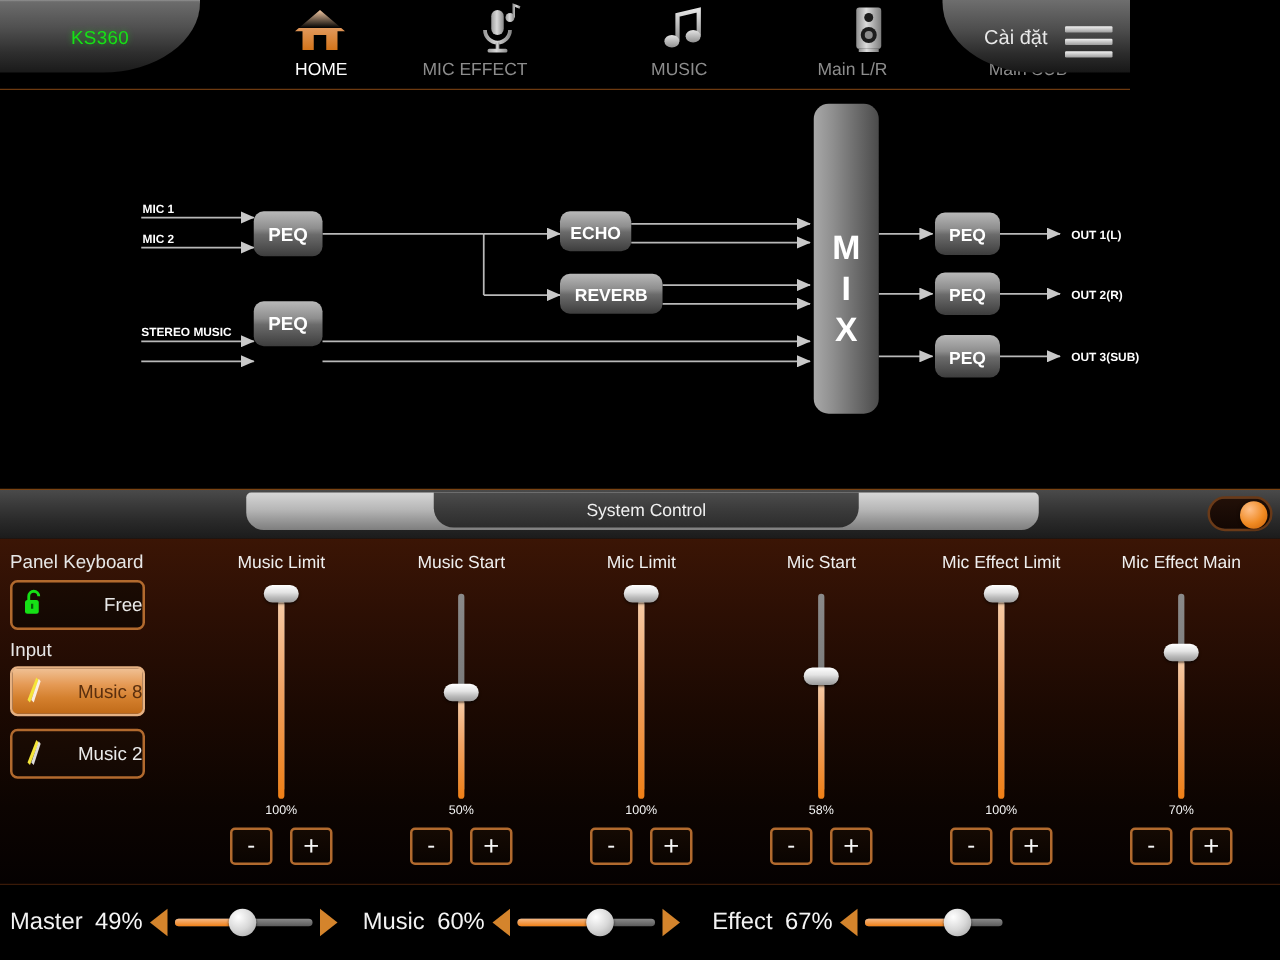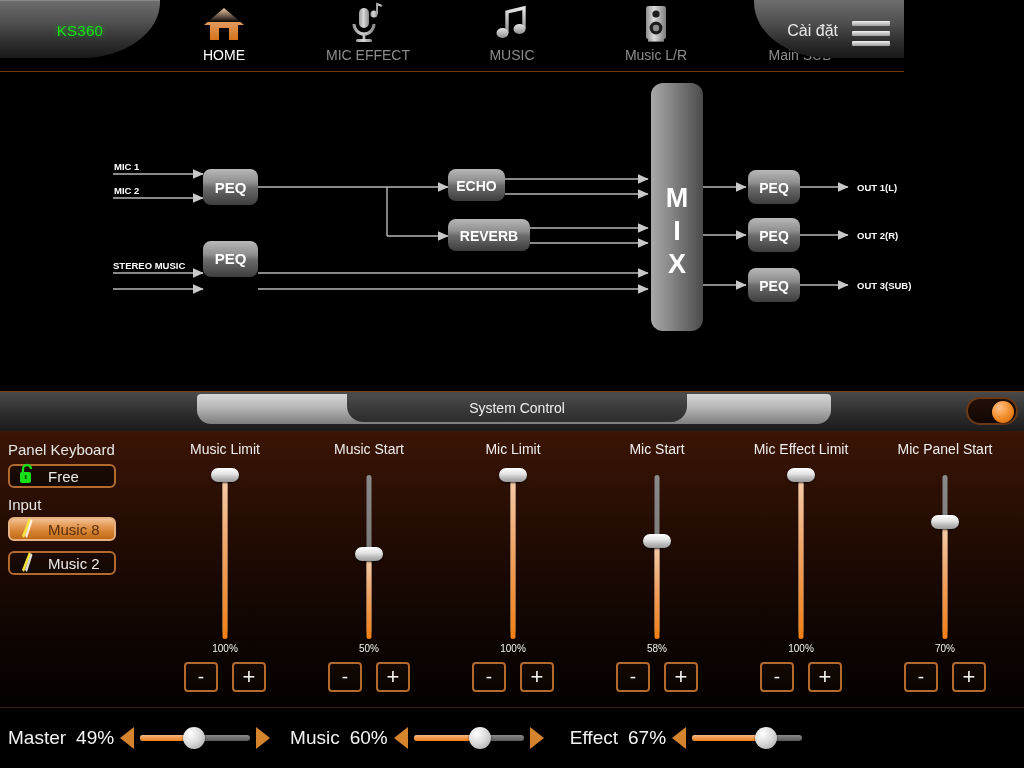--- a/index.html
+++ b/index.html
@@ -49,21 +49,21 @@
     display:block; width:100%; height:5px; margin-bottom:5px; border-radius:1px;
     background: linear-gradient(180deg,#f2f2f2,#9d9d9d);
   }
   .tabs {
     position:absolute; left:160px; top:0; width:700px; height:72px;
     display:flex; align-items:flex-start; justify-content:space-between;
     padding: 2px 6px 0 10px;
   }
   .tab {
     width:108px; height:70px; display:flex; flex-direction:column;
-    align-items:center; justify-content:flex-start; cursor:pointer;
+    align-items:flex-end; justify-content:flex-start; cursor:pointer;
   }
   .tab .ticon { height:44px; display:flex; align-items:center; justify-content:center; }
   .tab .tlabel { font-size:14px; color:#8d8d8d; margin-top:1px; white-space:nowrap;}
   .tab.active .tlabel { color:#ffffff; }
 
   
   .diagram {
     position:absolute; left:0; top:73px; width:944px; height:318px;
     background:#000;
   }
@@ -103,23 +103,24 @@
   
   .panel {
     position:absolute; left:0; top:431px; width:1024px; height:277px;
     background: linear-gradient(180deg,#3b1505 0%, #2c0f04 22%, #1b0902 50%, #0c0401 78%, #050101 100%);
     border-bottom:1px solid #3a1a08;
   }
   
   .leftcol { position:absolute; left:8px; top:10px; width:130px; }
   .col-title { color:#e7e7e7; font-size:15px; margin-bottom:6px; }
   .pill {
-    width:108px; height:24px; border-radius:6px; border:2px solid #b26a2e;
+    width:108px; height:40px; border-radius:6px; border:2px solid #b26a2e;
     display:flex; align-items:center; padding-left:8px; cursor:pointer;
     background: linear-gradient(180deg,#1b0b03 0%, #130803 100%);
+    justify-content: space-between;
   }
   .pill .plabel { color:#eaeaea; font-size:15px; margin-left:12px; }
   .pill.selected {
     background: linear-gradient(180deg,#f0c093 0%, #e59a55 35%, #d4802e 65%, #c06a18 100%);
     border:2px solid #e5b183;
   }
   .pill.selected .plabel { color:#5a2f0e; }
   .subtitle { color:#e7e7e7; font-size:15px; margin:8px 0 4px 0; }
 
   
@@ -263,21 +264,21 @@
               <stop offset="100%" stop-color="#7d7d7d"></stop>
             </linearGradient>
               </defs>
             <rect x="5" y="3" width="20" height="33" rx="2.5" fill="url(#gSpk)"></rect>
             <circle cx="15" cy="11" r="3.6" fill="#1c1c1c"></circle>
             <circle cx="15" cy="25" r="6.4" fill="#1c1c1c"></circle>
             <circle cx="15" cy="25" r="3.2" fill="#8d8d8d"></circle>
             <rect x="7" y="36" width="16" height="2.6" fill="url(#gSpk)"></rect>
           </svg>
         </span>
-        <span class="tlabel">Music L/R</span>
+        <span class="tlabel">Main L/R</span>
       </div>
 
       <div class="tab">
         <span class="ticon">
           <svg width="30" height="42" viewBox="0 0 30 42">
             <rect x="5" y="3" width="20" height="33" rx="2.5" fill="url(#gSpk)"></rect>
             <circle cx="15" cy="11" r="3.6" fill="#1c1c1c"></circle>
             <circle cx="15" cy="25" r="6.4" fill="#1c1c1c"></circle>
             <circle cx="15" cy="25" r="3.2" fill="#8d8d8d"></circle>
             <rect x="7" y="36" width="16" height="2.6" fill="url(#gSpk)"></rect>
@@ -514,21 +515,21 @@
         <div class="sl-thumb" style="top: 8px;"></div>
       </div>
       <div class="sl-value">100%</div>
       <div class="sl-btns">
         <div class="sl-btn">-</div>
         <div class="sl-btn plus">+</div>
       </div>
     </div>
 
     <div class="slider-col" style="left:890px;">
-      <div class="sl-label">Mic Panel Start</div>
+      <div class="sl-label">Mic Effect Main</div>
       <div class="sl-track-wrap">
         <div class="sl-track"></div>
         <div class="sl-fill" style="height: 110.6px;"></div>
         <div class="sl-thumb" style="top: 55.4px;"></div>
       </div>
       <div class="sl-value">70%</div>
       <div class="sl-btns">
         <div class="sl-btn">-</div>
         <div class="sl-btn plus">+</div>
       </div>

